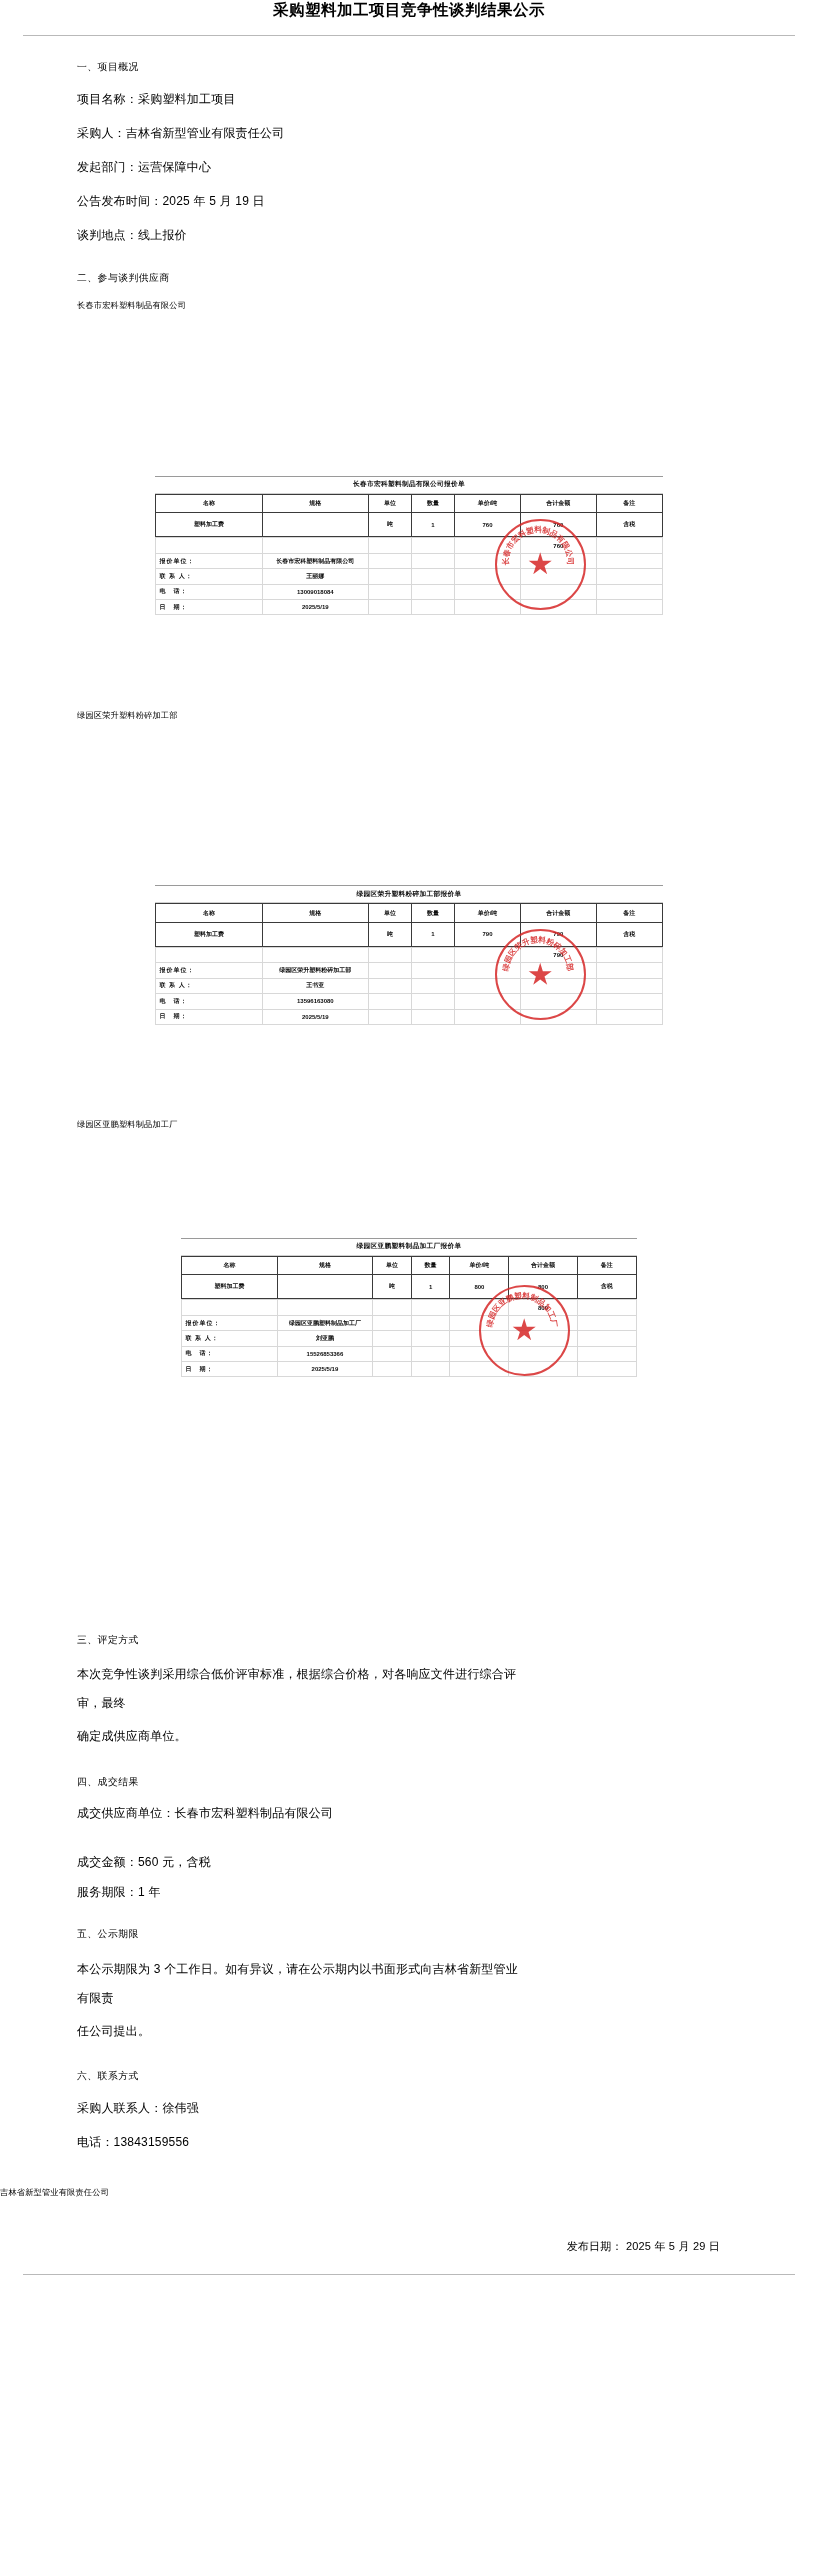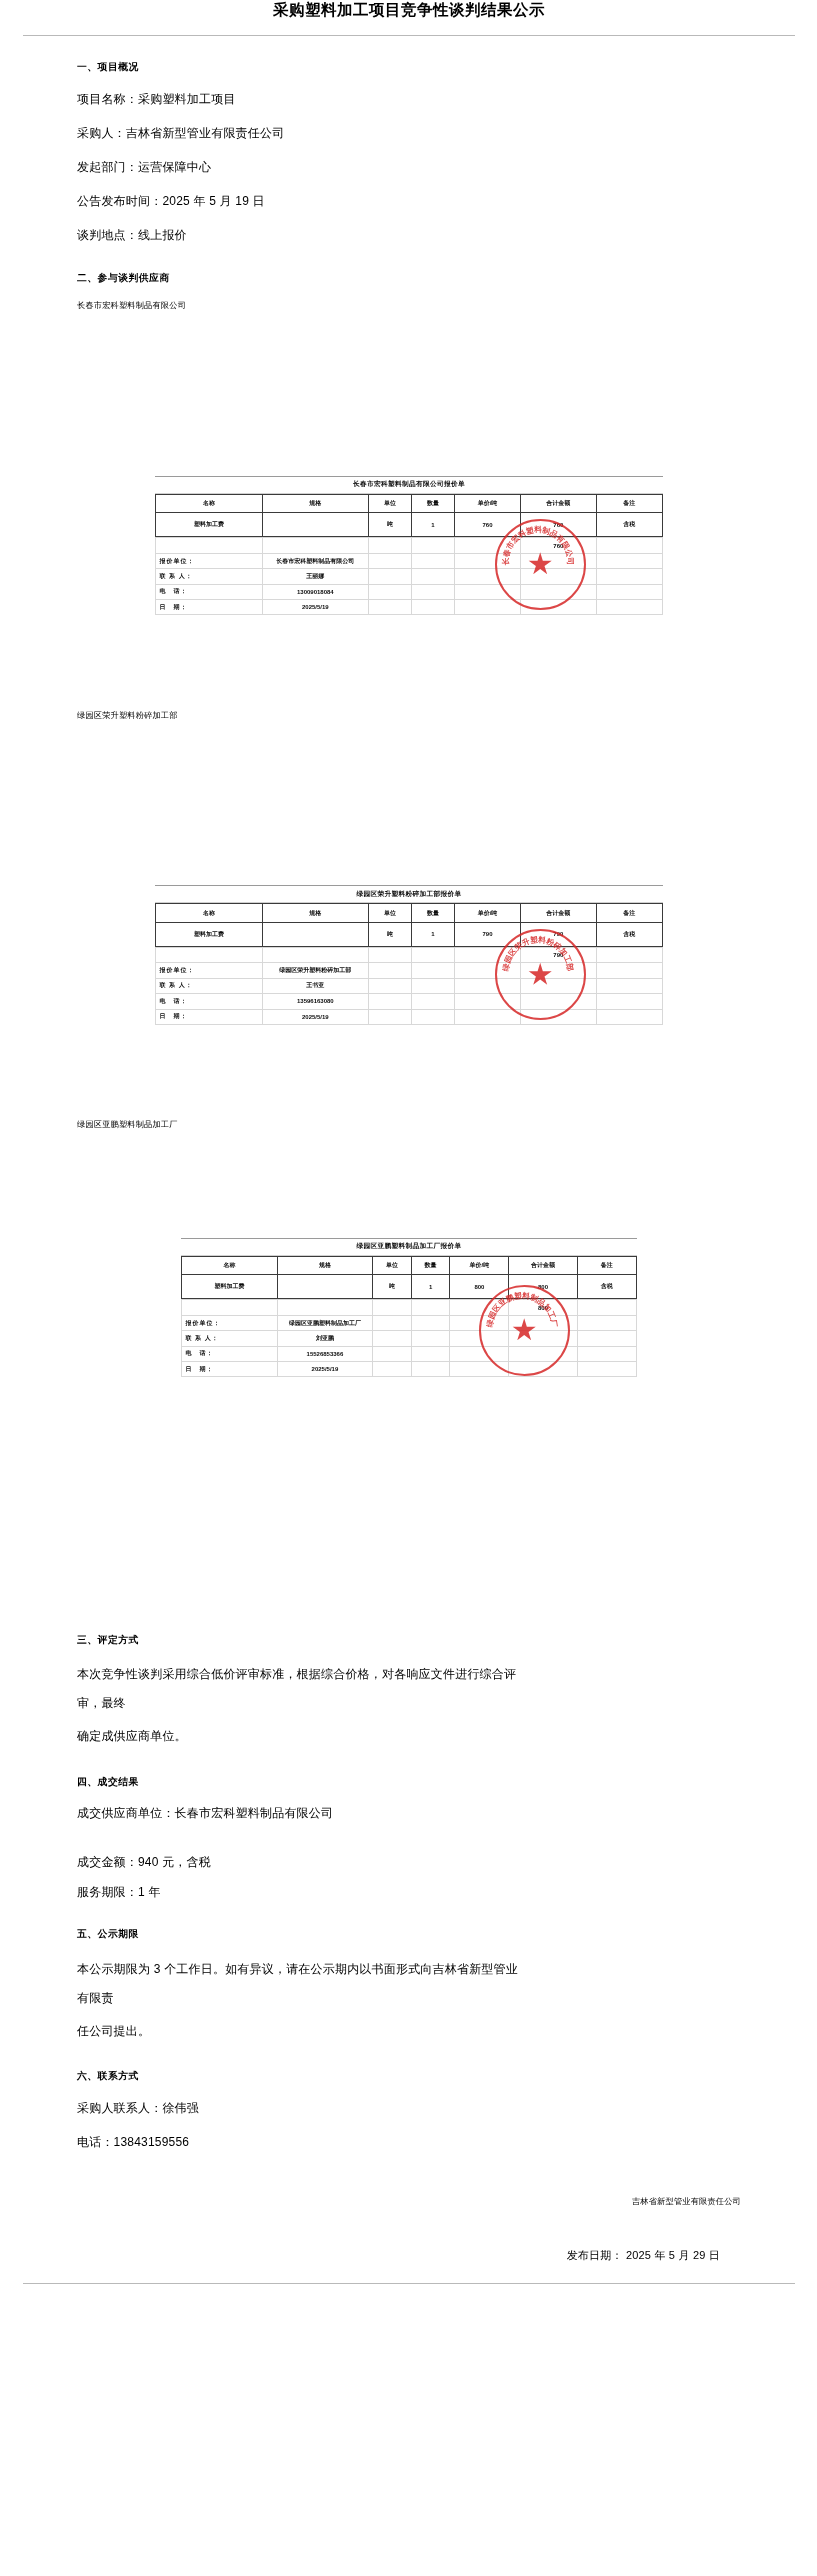--- a/index.html
+++ b/index.html
@@ -33,21 +33,21 @@
     border: none;
     border-top: 0.5px solid #b9b9b9;
     margin: 9.3px 23px 0 23px;
   }
   .content {
     padding: 0 77px 0 77px;
   }
   
   h2.section {
     font-size: 9.8px;
-    font-weight: bold;
+    font-weight: normal;
     margin: 25px 0 13.4px 0;
     letter-spacing: 0.5px;
   }
   .line {
     font-size: 12px;
     line-height: 1.9;
     margin: 0 0 11.3px 0;
     letter-spacing: 0.2px;
   }
   .line.tight { margin-bottom: 7.2px; }
@@ -158,23 +158,22 @@
   }
   .seal svg { position: absolute; left: 0; top: 0; }
   .seal text { fill: #d62828; font-size: 15px; font-weight: bold; font-family: "Liberation Sans", sans-serif; }
 
   .seal-1 { right: 77px; top: 43px; }
   .seal-2 { right: 77px; top: 44px; }
   .seal-3 { right: 67px; top: 47px; }
 
   
   .closing {
-    text-align: right;
     font-size: 8.2px;
-    margin: 42px 77px 0 0;
+    margin: 33px 77px 0 0;
     letter-spacing: 0.2px;
   }
   .pubdate {
     text-align: right;
     font-size: 11px;
     margin: 41px 98px 0 0;
     letter-spacing: 0.2px;
   }
   .bottom-rule {
     border: none;
@@ -547,21 +546,21 @@
 
   <div class="content">
 
     <h2 class="section">三、评定方式</h2>
     <p class="para">本次竞争性谈判采用综合低价评审标准，根据综合价格，对各响应文件进行综合评审，最终</p>
     <p class="para">确定成供应商单位。</p>
 
     <h2 class="section">四、成交结果</h2>
     <p class="line">成交供应商单位：长春市宏科塑料制品有限公司</p>
     <div style="height:14.4px"></div>
-    <p class="line tight">成交金额：940 元，含税</p>
+    <p class="line tight">成交金额：560 元，含税</p>
     <p class="line">服务期限：1 年</p>
 
     <h2 class="section">五、公示期限</h2>
     <p class="para">本公示期限为 3 个工作日。如有异议，请在公示期内以书面形式向吉林省新型管业有限责</p>
     <p class="para">任公司提出。</p>
 
     <h2 class="section">六、联系方式</h2>
     <p class="line">采购人联系人：徐伟强</p>
     <p class="line">电话：13843159556</p>
   </div>

